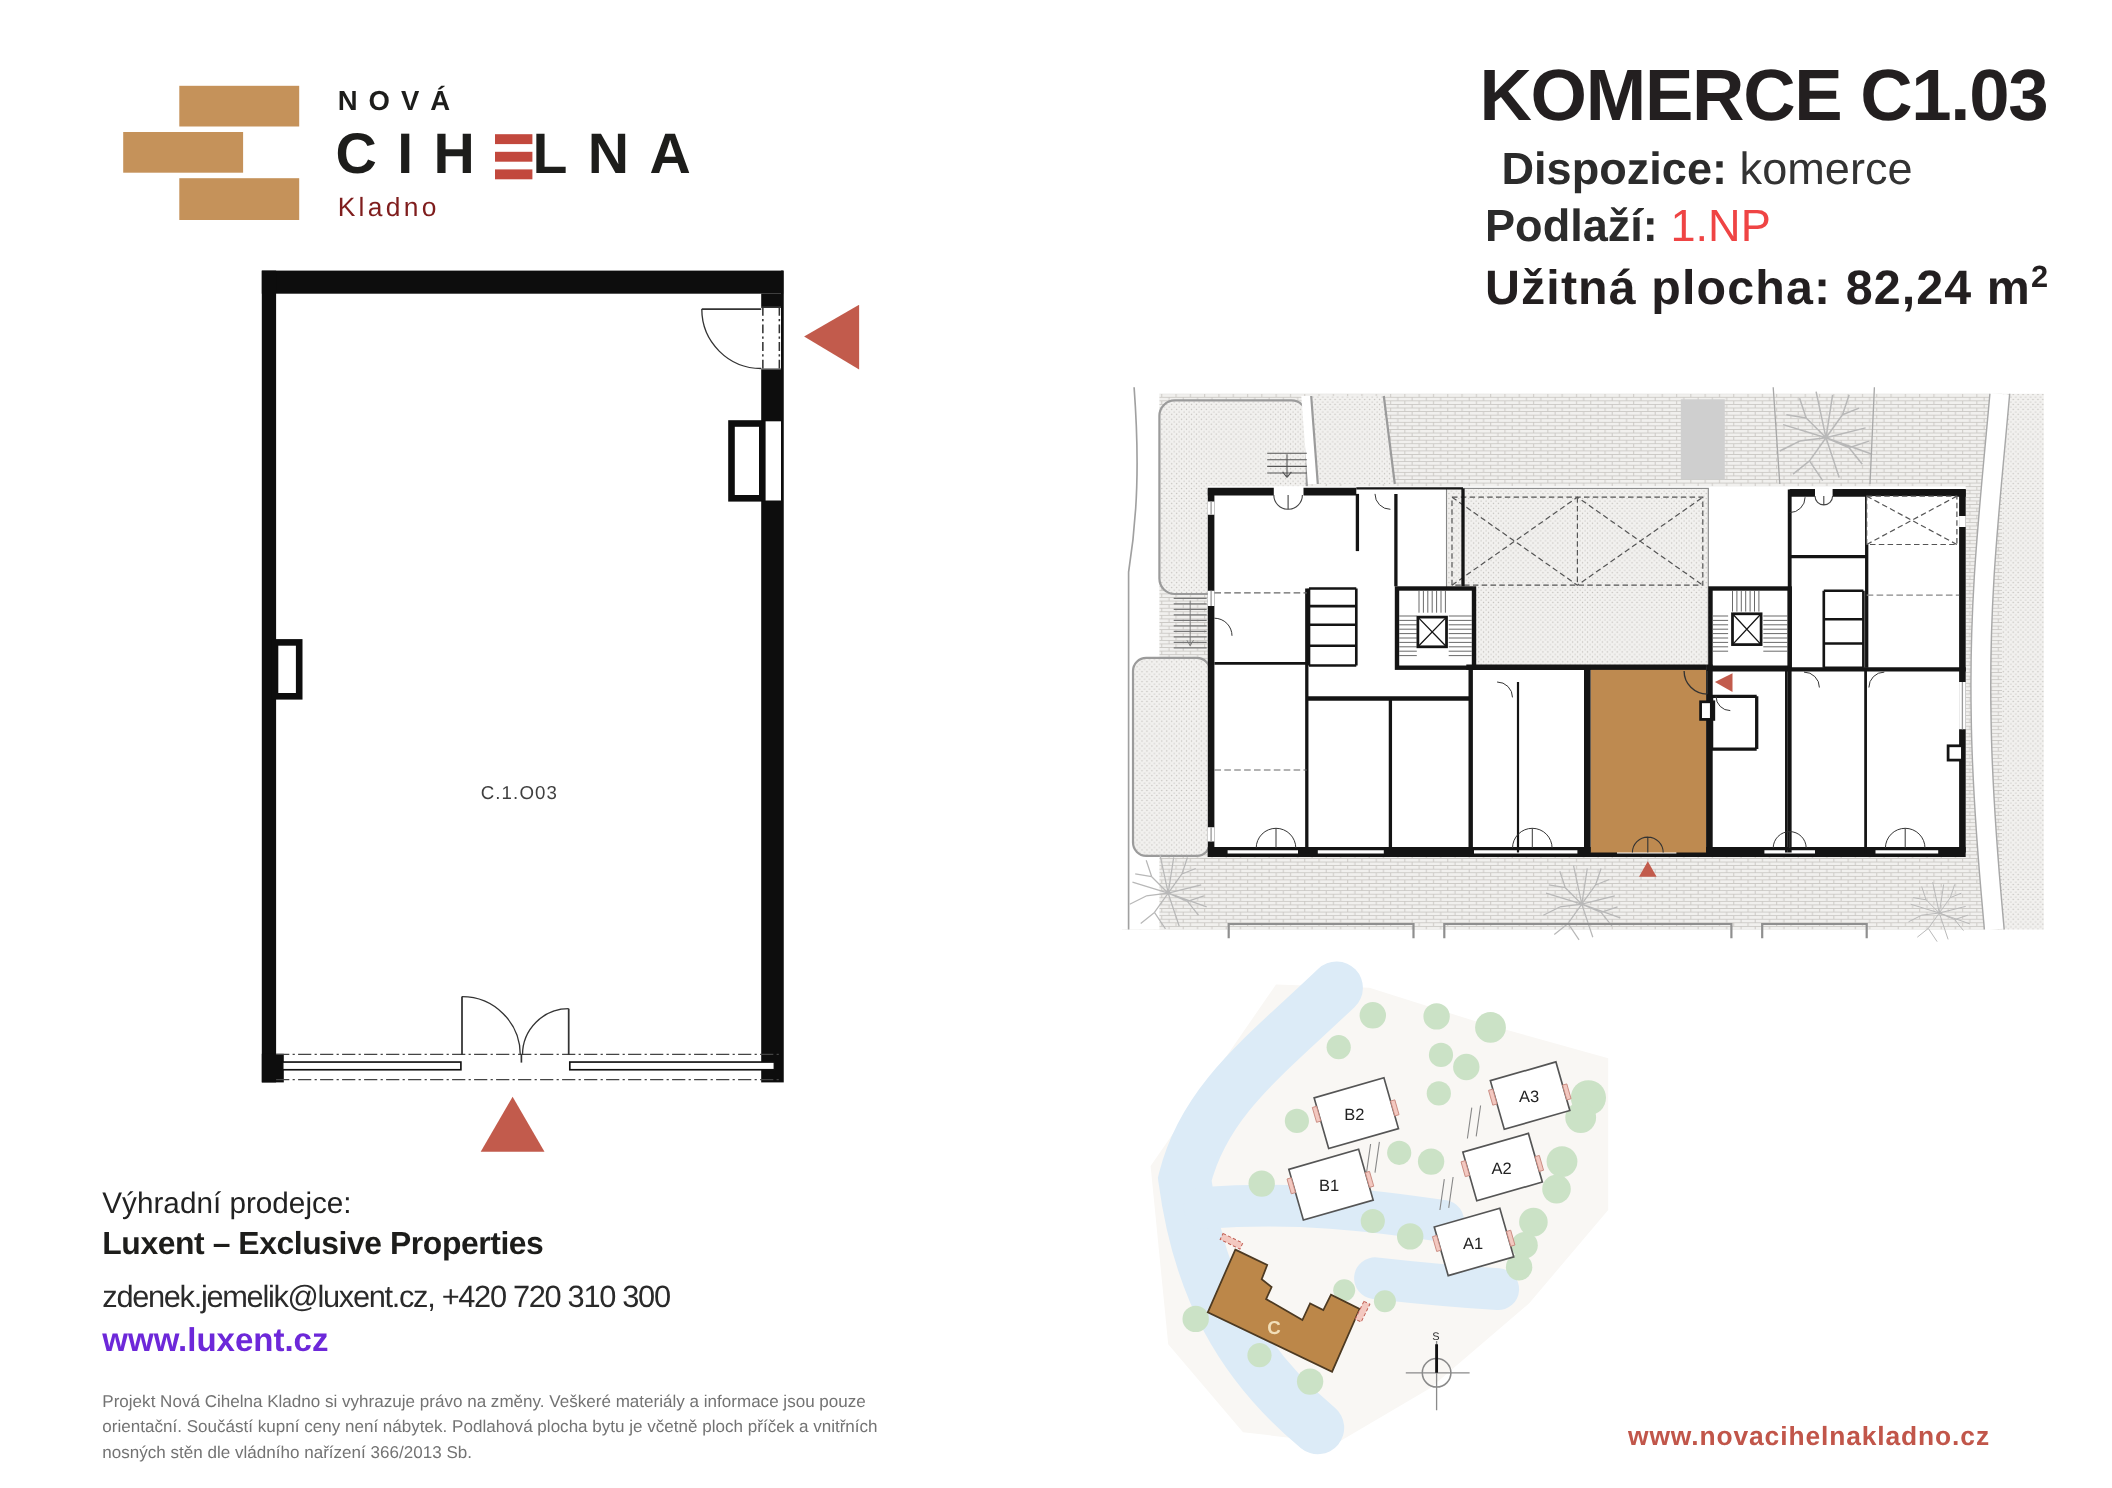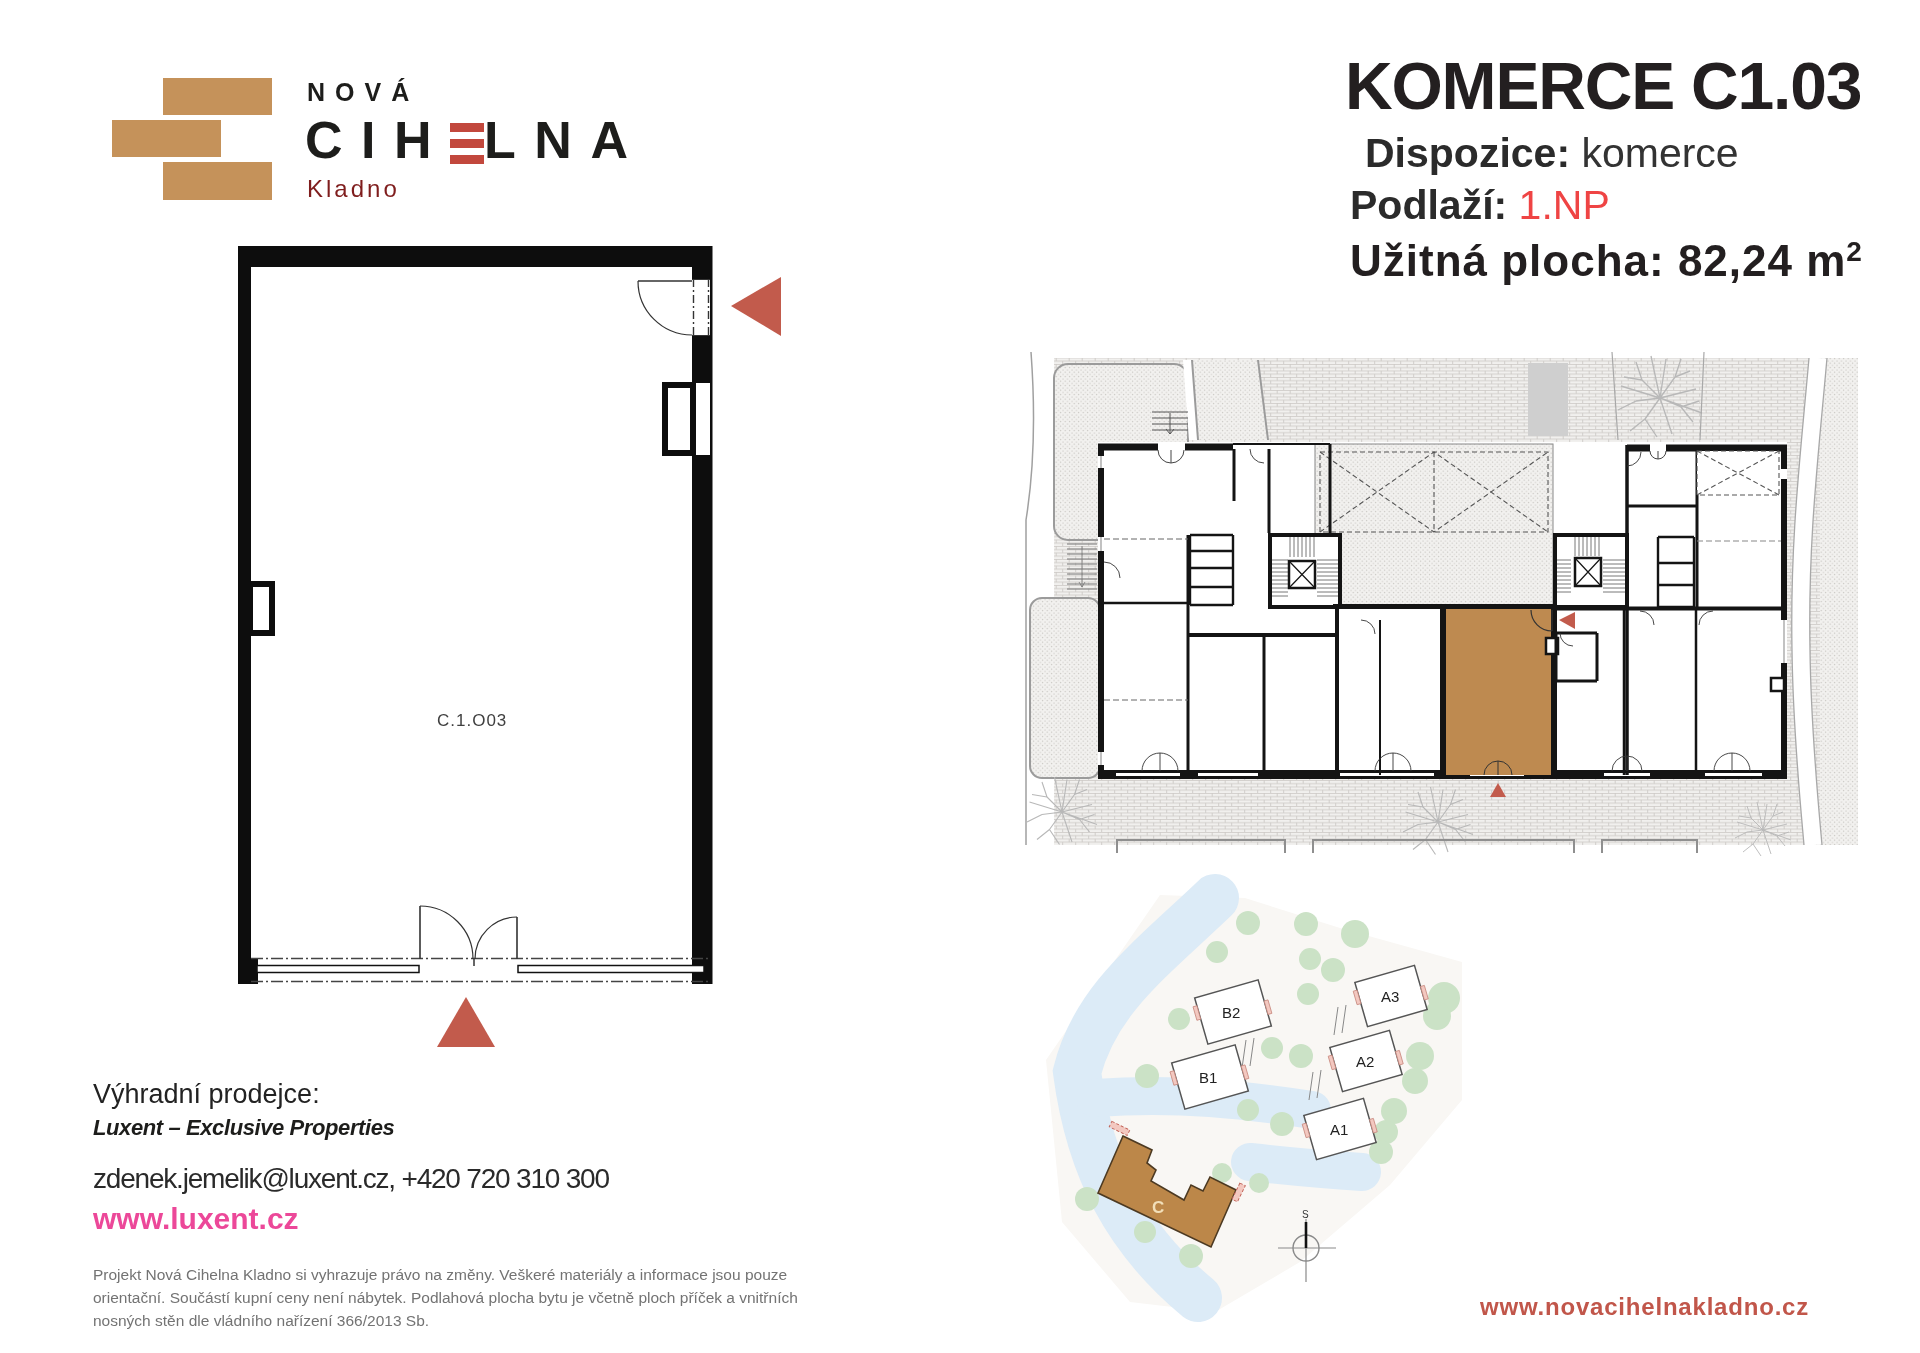--- a/index.html
+++ b/index.html
@@ -26,25 +26,25 @@
 <div class="abs b" style="left:1345px;top:48px;font-size:66px;color:#231f20;letter-spacing:-1.2px;">KOMERCE C1.03</div>
 
 <div class="abs" style="left:1350px;top:130px;font-size:41px;color:#2b2b2b;margin-left:15px;"><span class="b">Dispozice:</span> <span style="color:#333;">komerce</span></div>
 
 <div class="abs" style="left:1350px;top:182px;font-size:41px;color:#2b2b2b;"><span class="b">Podlaží:</span> <span style="color:#ef4444;">1.NP</span></div>
 
 <div class="abs b" style="left:1350px;top:236px;font-size:44px;color:#231f20;letter-spacing:1px;">Užitná plocha: 82,24 m<span style="font-size:28px;vertical-align:15px;">2</span></div>
 
 <div class="abs" style="left:93px;top:1079px;font-size:27px;color:#222;">Výhradní prodejce:</div>
 
-<div class="abs b" style="left:93px;top:1115px;font-size:22px;color:#1d1d1b;letter-spacing:-0.4px;font-style:italic;">Luxent – Exclusive Properties</div>
+<div class="abs b" style="left:93px;top:1115px;font-size:29px;color:#1d1d1b;letter-spacing:-0.4px;">Luxent – Exclusive Properties</div>
 
 <div class="abs" style="left:93px;top:1163px;font-size:28px;color:#2a2a2a;letter-spacing:-1.2px;">zdenek.jemelik@luxent.cz, +420 720 310 300</div>
 
-<div class="abs b" style="left:93px;top:1202px;font-size:30px;color:#ec4899;">www.luxent.cz</div>
+<div class="abs b" style="left:93px;top:1202px;font-size:30px;color:#6d28d9;">www.luxent.cz</div>
 
 <div class="abs" style="left:93px;top:1263px;font-size:15.5px;line-height:23px;color:#737373;">Projekt Nová Cihelna Kladno si vyhrazuje právo na změny. Veškeré materiály a informace jsou pouze<br>orientační. Součástí kupní ceny není nábytek. Podlahová plocha bytu je včetně ploch příček a vnitřních<br>nosných stěn dle vládního nařízení 366/2013 Sb.</div>
 
 <div class="abs b" style="left:1480px;top:1293px;font-size:24px;color:#C1564A;letter-spacing:0.8px;">www.novacihelnakladno.cz</div>
 
 <svg class="abs" style="left:0;top:0;" width="1920" height="1353" viewBox="0 0 1920 1353">
 <g id="mainplan" fill="none">
 
   <rect x="251" y="267" width="441" height="700" fill="#ffffff"></rect>
 

